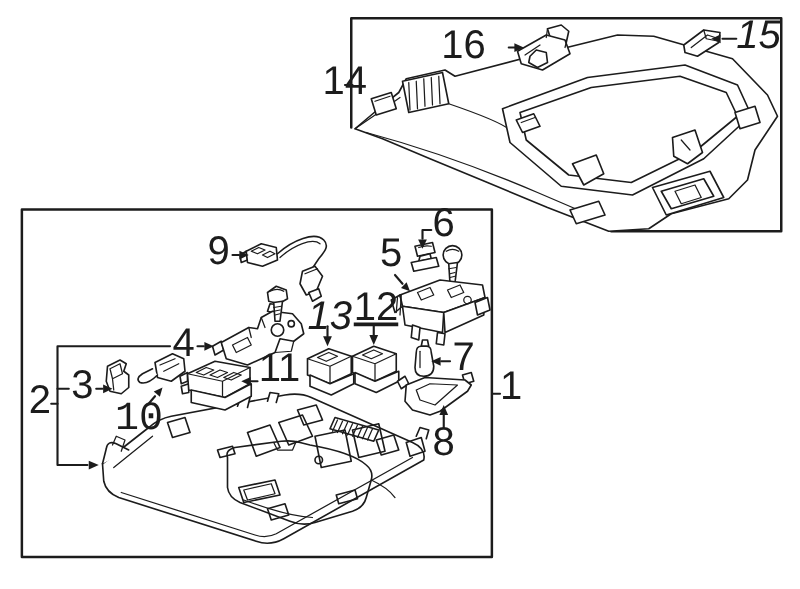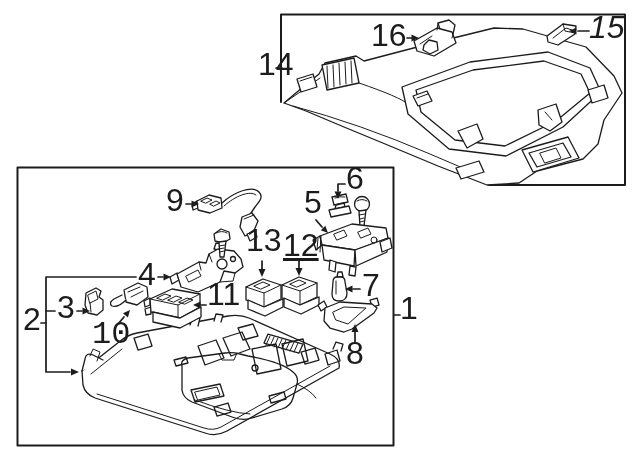--- a/index.html
+++ b/index.html
@@ -273,18 +273,18 @@
 <div class="callout" style="left:57px;  top:291px;">3</div>
 <div class="callout" style="left:138px; top:258px;">4</div>
 <div class="callout" style="left:304px; top:186px;">5</div>
 <div class="callout" style="left:346px; top:162px;">6</div>
 <div class="callout" style="left:362px; top:269px;">7</div>
 <div class="callout" style="left:346px; top:337px;">8</div>
 <div class="callout" style="left:166px; top:184px;">9</div>
 <div class="callout" style="left:92px;  top:319px;font-family:Liberation Mono, monospace;">10</div>
 <div class="callout" style="left:207px; top:278px;">11</div>
 <div class="callout" style="left:283px; top:229px;text-decoration:underline;">12</div>
-<div class="callout" style="left:246px; top:224px;">13</div>
+<div class="callout" style="left:246px; top:236px;font-style:italic;">13</div>
 <div class="callout" style="left:258px; top:48px;">14</div>
 <div class="callout" style="left:589px; top:11px;font-style:italic;">15</div>
-<div class="callout" style="left:371px; top:19px;">16</div>
+<div class="callout" style="left:353px; top:19px;">16</div>
 
 </div>
 
 </body></html>

